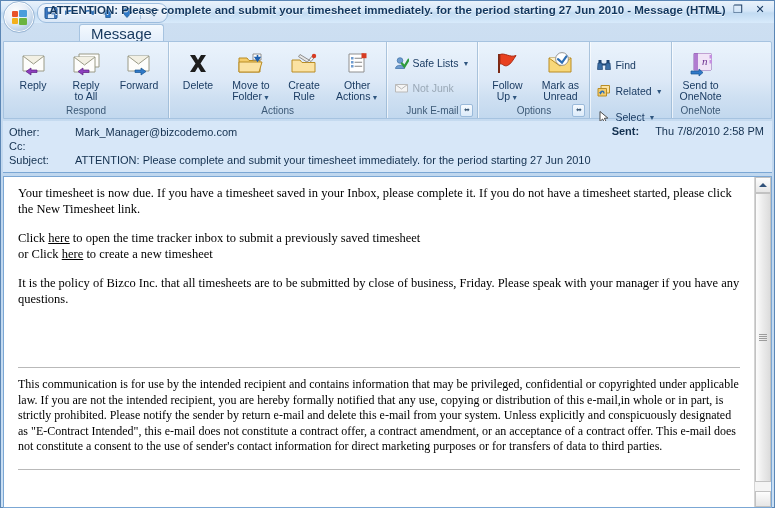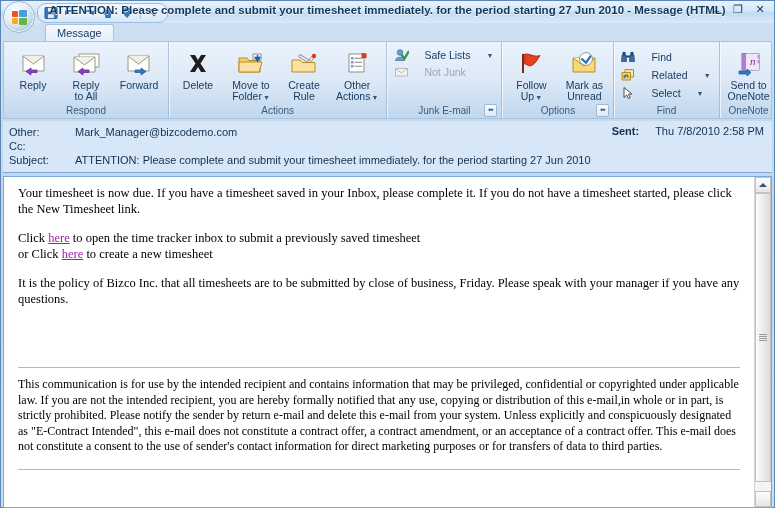--- a/index.html
+++ b/index.html
@@ -50,24 +50,24 @@
     text-shadow:0 1px 0 rgba(255,255,255,.85);
     pointer-events:none;
   }
   .win-ctrls{position:absolute;right:4px;top:1px;display:flex;gap:2px;align-items:center;}
   .wc{width:20px;height:15px;display:flex;align-items:center;justify-content:center;
       font-size:11px;color:#1b3c63;}
 
   
   .tabstrip{height:18px;position:relative;padding-left:44px;display:flex;align-items:flex-end;}
   .tab{
-    height:17px;line-height:17px;padding:0 11px;font-size:11px;color:#15375c;
+    height:17px;line-height:17px;padding:0 11px;font-size:15px;color:#15375c;
     background:linear-gradient(to bottom,#f4f9fe,#e3eefb);
     border:1px solid #a6c3e0;border-bottom:none;
-    border-radius:3px 3px 0 0;position:relative;top:1px;
+    border-radius:3px 3px 0 0;position:relative;top:1px;margin-left:34px;
   }
 
   
   .ribbon{
     height:78px;margin:0 2px;
     background:linear-gradient(to bottom,#eaf3fc 0%,#dde9f7 50%,#cfe0f2 72%,#c2d8ee 100%);
     border:1px solid #a6c3e0;border-radius:0 2px 0 0;
     display:flex;align-items:stretch;position:relative;
     box-sizing:border-box;
   }
@@ -94,23 +94,23 @@
     width:auto;min-width:42px;padding:2px 4px 0 4px;
     display:flex;flex-direction:column;align-items:center;
     font-size:10.5px;color:#1b3c63;text-align:center;line-height:11px;
     border:1px solid transparent;border-radius:3px;
   }
   .bigbtn .lbl{white-space:nowrap;}
   .bigbtn .ic{height:32px;display:flex;align-items:center;justify-content:center;}
 
   .smallcol{display:flex;flex-direction:column;justify-content:flex-start;padding-top:2px;gap:1px;}
   .smallbtn{
-    display:flex;align-items:center;gap:15px;padding:1px 4px 1px 2px;
+    display:flex;align-items:center;gap:3px;padding:1px 4px 1px 2px;
     font-size:10.5px;color:#1b3c63;border:1px solid transparent;border-radius:3px;
-    white-space:nowrap;height:16px;box-sizing:border-box;
+    white-space:nowrap;height:16px;box-sizing:border-box;margin-top:8px;
   }
   .smallbtn.disabled{color:#9aa8b6;}
   .smallbtn .ic{width:16px;height:15px;display:flex;align-items:center;justify-content:center;}
   .caret{font-size:7px;color:#2f567f;margin-left:1px;}
 
   
   .hdr{
     position:relative;margin:2px 2px 0 2px;padding:4px 6px 5px 6px;
     background:#d7e7f8;
     border-bottom:1px solid #7ba7d4;
@@ -127,21 +127,21 @@
     position:relative;margin:3px 2px 3px 2px;height:332px;
     background:#ffffff;border:1px solid #7ba7d4;box-sizing:border-box;
     display:flex;overflow:hidden;
   }
   .bodytext{
     flex:1;padding:9px 14px 0 14px;overflow:hidden;
     font-family:"Liberation Serif", serif;font-size:12.5px;color:#000000;line-height:15.5px;
   }
   .bodytext p{margin:0 0 14px 0;}
   .bodytext p.tight{margin-bottom:0;}
-  .bodytext a{color:#a21caf;text-decoration:underline;}
+  .bodytext a{color:#000000;text-decoration:underline;}
   .hr{border:none;border-top:1px solid #b9b9b9;margin:8px 0 9px 0;}
   .disc{font-size:12px;line-height:15.5px;}
 
   
   .vsb{
     width:16px;flex:0 0 16px;background:#f1f1f1;border-left:1px solid #d4d4d4;
     display:flex;flex-direction:column;
   }
   .sb-arrow{
     height:16px;flex:0 0 16px;

